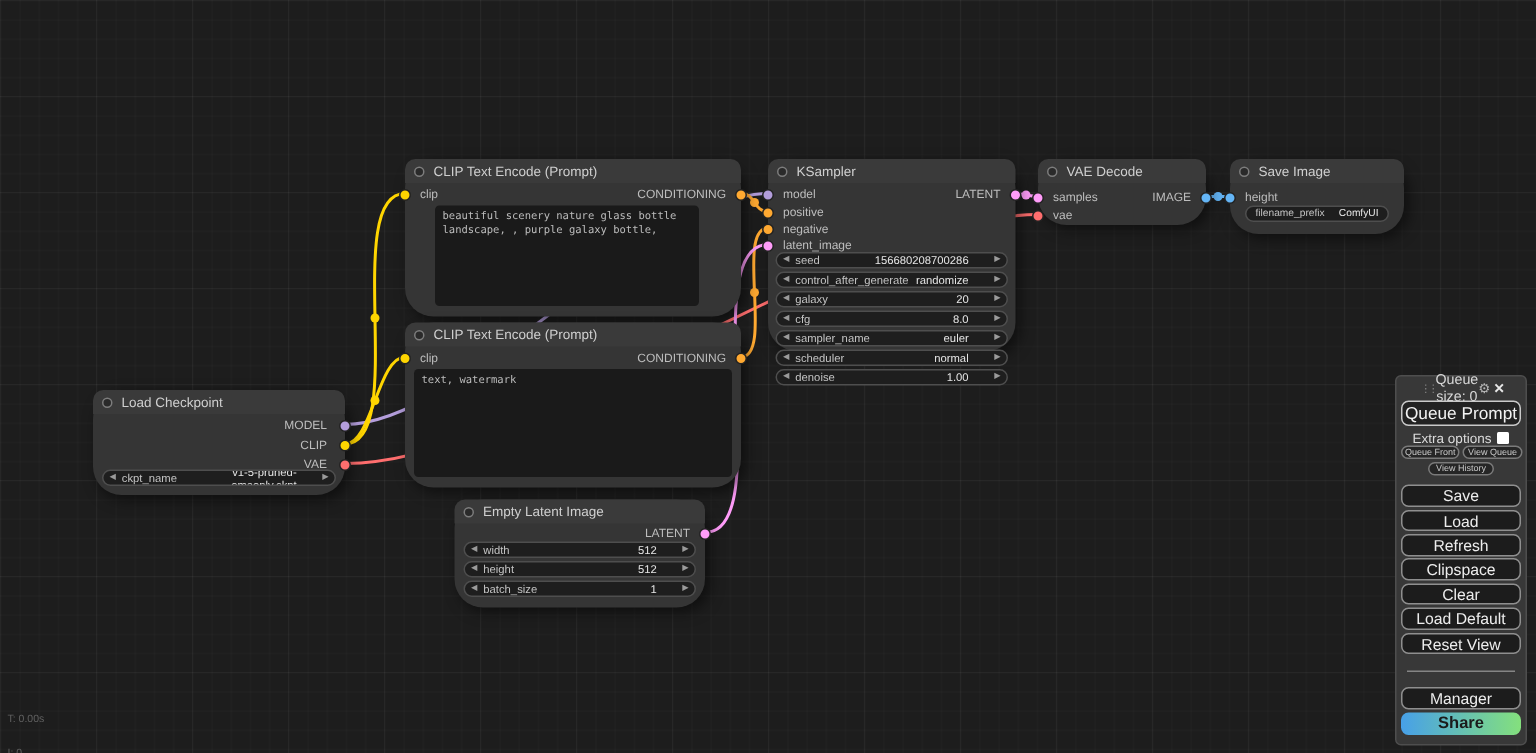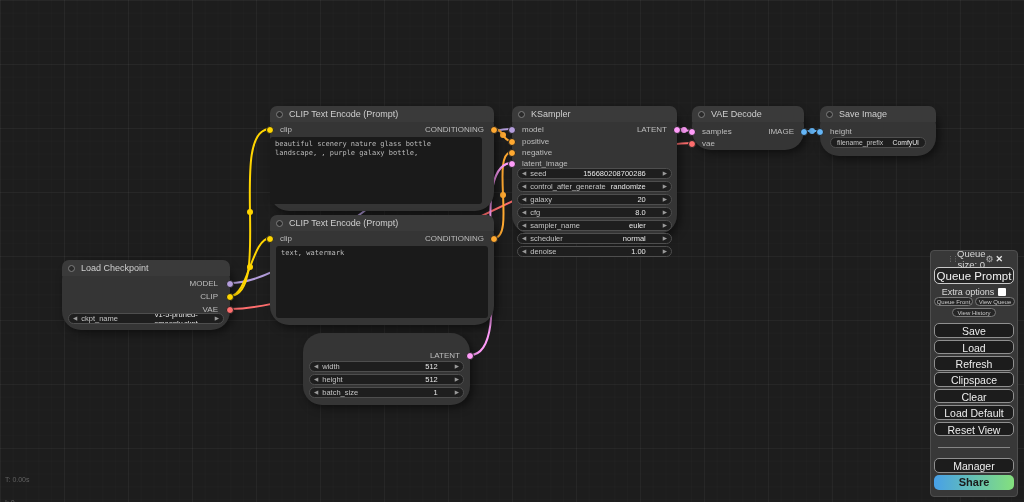--- a/index.html
+++ b/index.html
@@ -103,21 +103,21 @@
       <span class="arr">▶</span>
     </div>
   </div>
 
   <div class="node" style="left:270px;top:106px;width:224px;height:105px">
     <div class="node-title"><i class="tdot"></i><span>CLIP Text Encode (Prompt)</span></div>
     <i class="pdot" style="left: -4px; top: 19.5px; background: rgb(255, 213, 0);"></i>
     <span class="slabel" style="left:10px;top:18.5px">clip</span>
     <span class="slabel out" style="right:10px;top:18.5px">CONDITIONING</span>
     <i class="pdot" style="right: -4px; top: 19.5px; background: rgb(255, 169, 49);"></i>
-    <div class="ntext" style="left:0;top:31px;width:212px;height:67px">beautiful scenery nature glass bottle landscape, , purple galaxy bottle,</div>
+    <div class="ntext" style="left:20px;top:31px;width:176px;height:67px">beautiful scenery nature glass bottle landscape, , purple galaxy bottle,</div>
   </div>
 
   <div class="node" style="left:270px;top:215px;width:224px;height:110px">
     <div class="node-title"><i class="tdot"></i><span>CLIP Text Encode (Prompt)</span></div>
     <i class="pdot" style="left: -4px; top: 19.5px; background: rgb(255, 213, 0);"></i>
     <span class="slabel" style="left:10px;top:18.5px">clip</span>
     <span class="slabel out" style="right:10px;top:18.5px">CONDITIONING</span>
     <i class="pdot" style="right: -4px; top: 19.5px; background: rgb(255, 169, 49);"></i>
     <div class="ntext" style="left:6px;top:31px;width:212px;height:72px">text, watermark</div>
   </div>
@@ -193,20 +193,21 @@
     <div class="node-title"><i class="tdot"></i><span>Save Image</span></div>
     <i class="pdot" style="left: -4px; top: 21.5px; background: rgb(100, 181, 246);"></i>
     <span class="slabel" style="left:10px;top:20.5px">height</span>
     <div class="widget" style="left:10px;top:31px;width:96px;font-size:6.8px">
       <span class="wlbl" style="margin-left:2px">filename_prefix</span>
       <span class="wval" style="margin-right:2px">ComfyUI</span>
     </div>
   </div>
 
   <div class="node" style="left:303px;top:333px;width:167px;height:72px">
+    <div class="node-title"><i class="tdot"></i><span>Empty Latent Image</span></div>
     <span class="slabel out" style="right:10px;top:17.5px">LATENT</span>
     <i class="pdot" style="right: -4px; top: 18.5px; background: rgb(255, 156, 249);"></i>
     <div class="widget" style="left:6px;top:28px;width:155px">
       <span class="arr">◀</span>
       <span class="wlbl">width</span>
       <span class="wval">512</span>
       <span class="arr">▶</span>
     </div>
     <div class="widget" style="left:6px;top:41px;width:155px">
       <span class="arr">◀</span>

